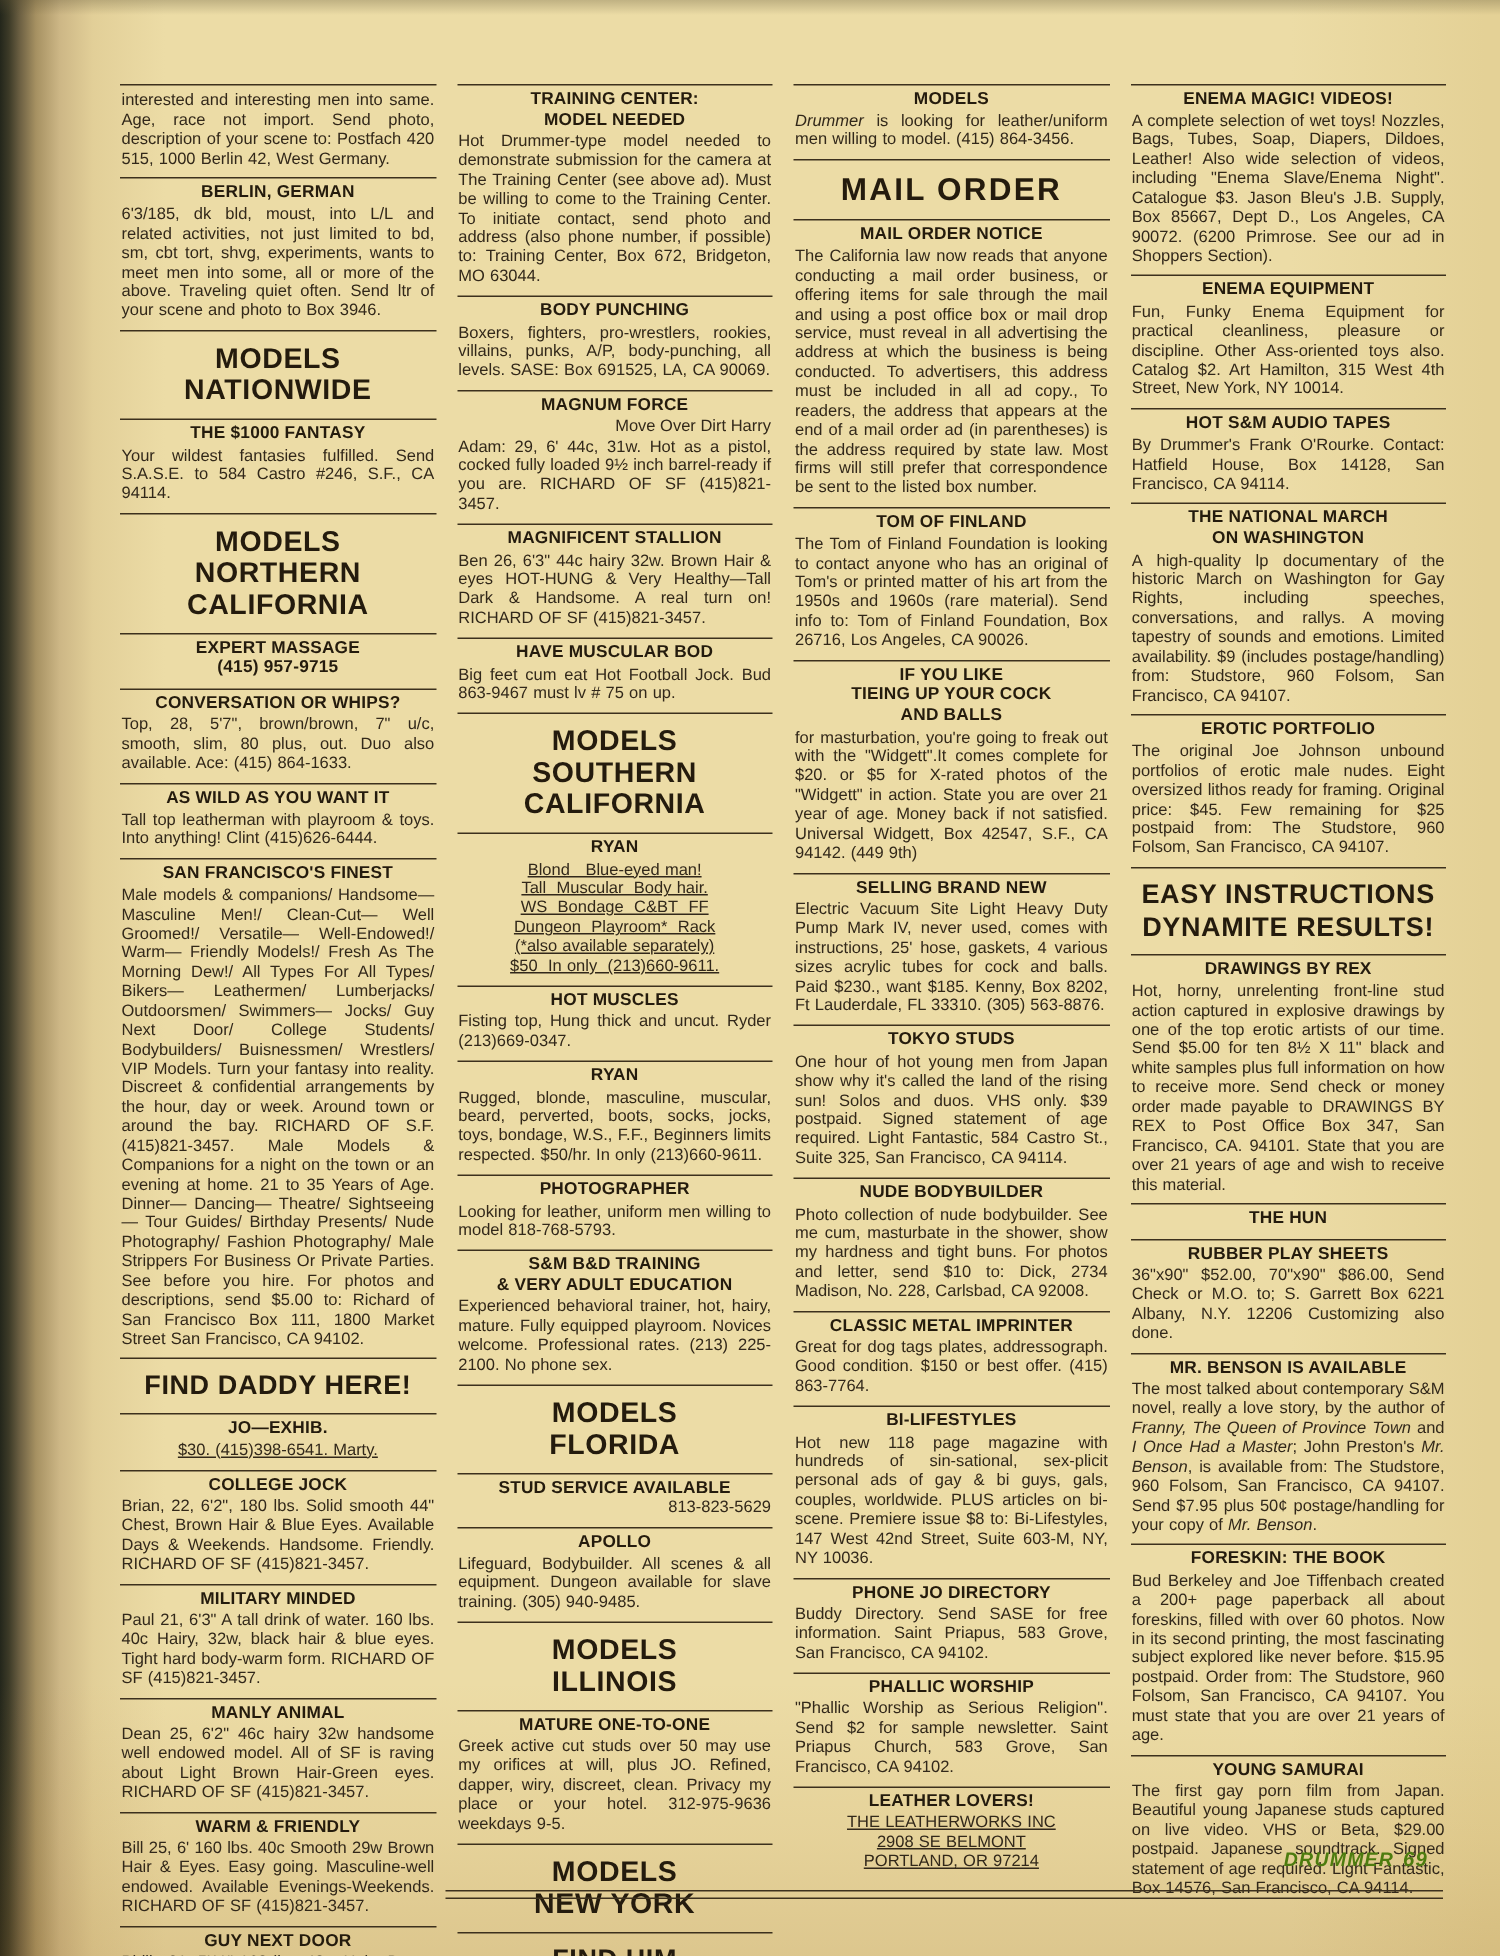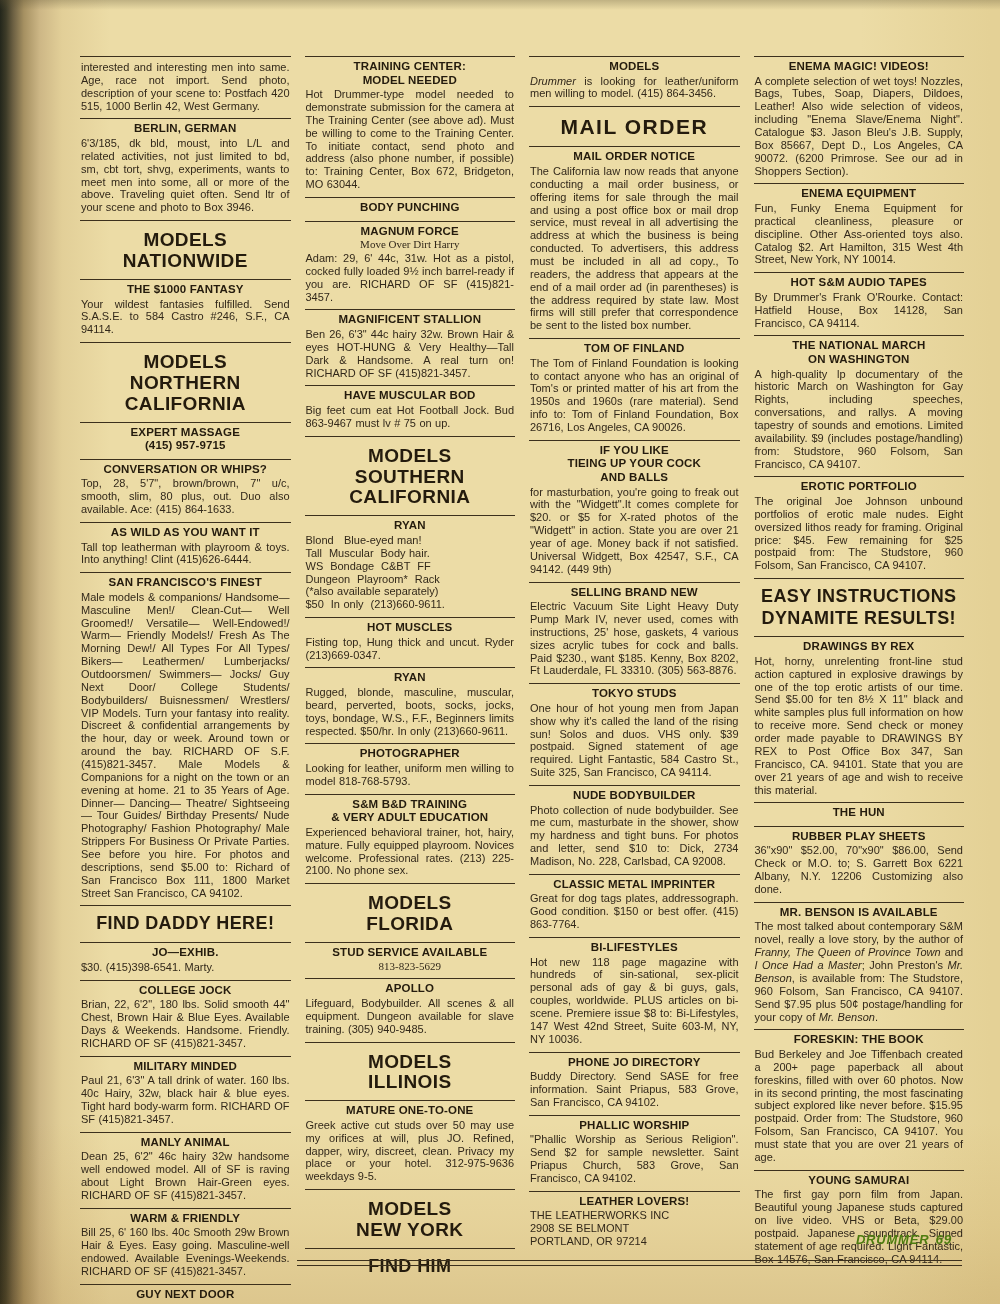--- a/index.html
+++ b/index.html
@@ -24,26 +24,26 @@
   .title-line{
     font-weight:bold;text-align:center;color:#241b0d;
     font-size:11.5px;line-height:1.18;letter-spacing:.15px;
   }
   .section{padding-top:9px;padding-bottom:7px;}
   .section .title-line{font-size:19px;line-height:1.1;letter-spacing:.4px;}
   .major{padding-top:8px;padding-bottom:8px;}
   .major .title-line{font-size:21px;line-height:1.1;letter-spacing:1.5px;}
   .header2{padding-top:7px;padding-bottom:7px;}
   .header2 .title-line{font-size:18px;line-height:1.2;letter-spacing:.4px;}
-  .subtitle{text-align:center;font-size:11px;color:#32281a;line-height:1.17;font-family:Liberation Serif, serif;}
+  .subtitle{text-align:right;font-size:11px;color:#32281a;line-height:1.17;}
   .body{
     font-size:11px;line-height:1.17;color:#32281a;
     text-align:justify;word-spacing:.4px;margin-top:1px;
   }
-  .body.center{text-align:left;}
+  .body.center{text-align:center;text-decoration:underline;}
   .bottom-rule{
     position:absolute;left:297px;width:665px;top:1260px;height:4px;z-index:1;
     border-top:1.7px solid #3c301d;border-bottom:1.7px solid #3c301d;
   }
   .footer{
     position:absolute;right:48px;top:1232px;z-index:1;
     font-style:italic;color:#4d7c0f;font-size:13px;letter-spacing:.8px;
   }
   .footer .mag{font-weight:bold;}
   .footer .pageno{font-weight:bold;font-size:13.5px;margin-left:6px;}
@@ -119,20 +119,21 @@
         </div>
       </div>
     <div class="column">
         <div class="block ad">
           <div class="title-line">TRAINING CENTER:</div>
           <div class="title-line">MODEL NEEDED</div>
           <div class="body">Hot Drummer-type model needed to demonstrate submission for the camera at The Training Center (see above ad). Must be willing to come to the Training Center. To initiate contact, send photo and address (also phone number, if possible) to: Training Center, Box 672, Bridgeton, MO 63044.</div>
         </div>
         <div class="block ad">
           <div class="title-line">BODY PUNCHING</div>
+          <div class="body">Boxers, fighters, pro-wrestlers, rookies, villains, punks, A/P, body-punching, all levels. SASE: Box 691525, LA, CA 90069.</div>
         </div>
         <div class="block ad">
           <div class="title-line">MAGNUM FORCE</div>
           <div class="subtitle">Move Over Dirt Harry</div>
           <div class="body">Adam: 29, 6' 44c, 31w. Hot as a pistol, cocked fully loaded 9½ inch barrel-ready if you are. RICHARD OF SF (415)821-3457.</div>
         </div>
         <div class="block ad">
           <div class="title-line">MAGNIFICENT STALLION</div>
           <div class="body">Ben 26, 6'3" 44c hairy 32w. Brown Hair &amp; eyes HOT-HUNG &amp; Very Healthy—Tall Dark &amp; Handsome. A real turn on! RICHARD OF SF (415)821-3457.</div>
         </div>

